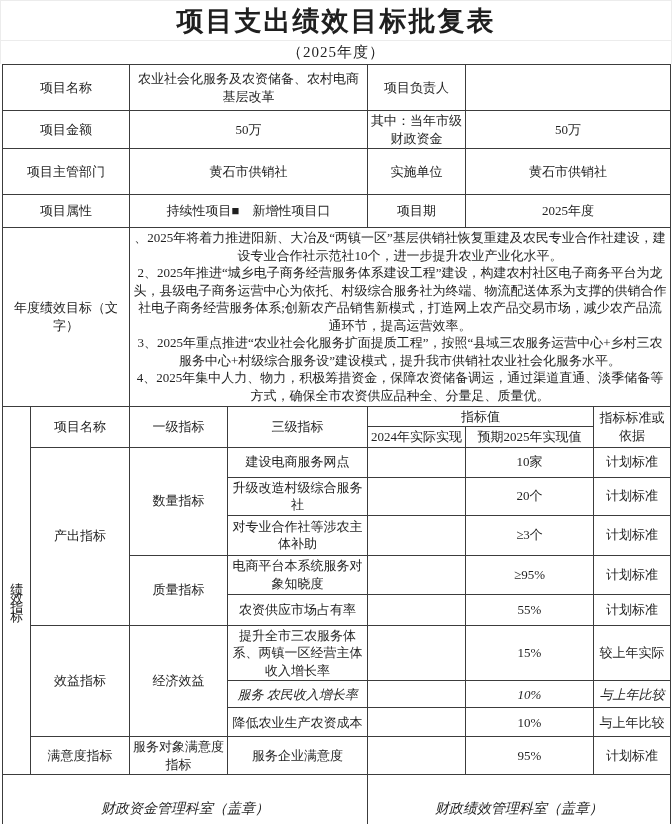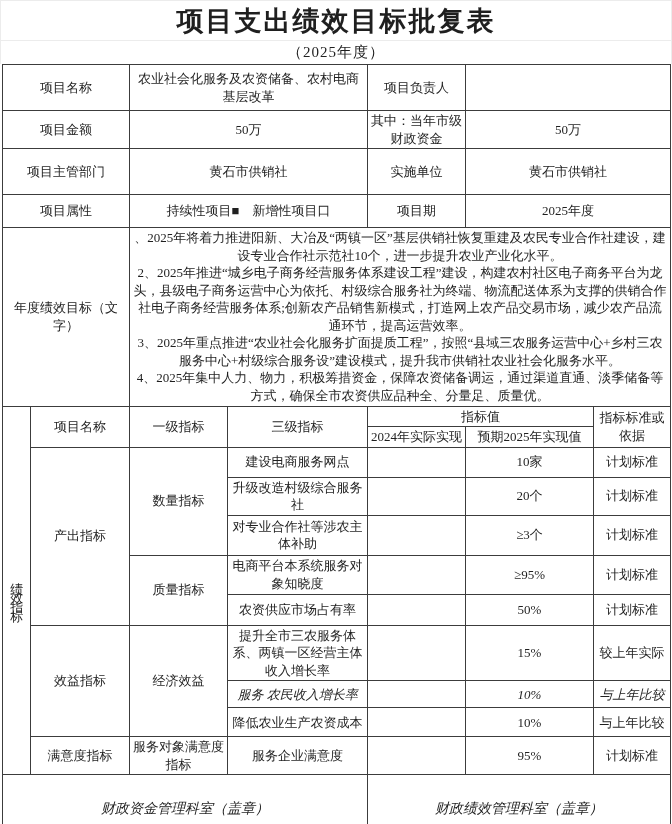--- a/index.html
+++ b/index.html
@@ -154,21 +154,21 @@
     <tr class="h39">
       <td rowspan="2">质量指标</td>
       <td>电商平台本系统服务对象知晓度</td>
       <td></td>
       <td>≥95%</td>
       <td>计划标准</td>
     </tr>
     <tr class="h31">
       <td>农资供应市场占有率</td>
       <td></td>
-      <td>50%</td>
+      <td>55%</td>
       <td>计划标准</td>
     </tr>
 
     <tr class="h53">
       <td rowspan="3">效益指标</td>
       <td rowspan="3">经济效益</td>
       <td>提升全市三农服务体系、两镇一区经营主体收入增长率</td>
       <td></td>
       <td>15%</td>
       <td>较上年实际</td>

